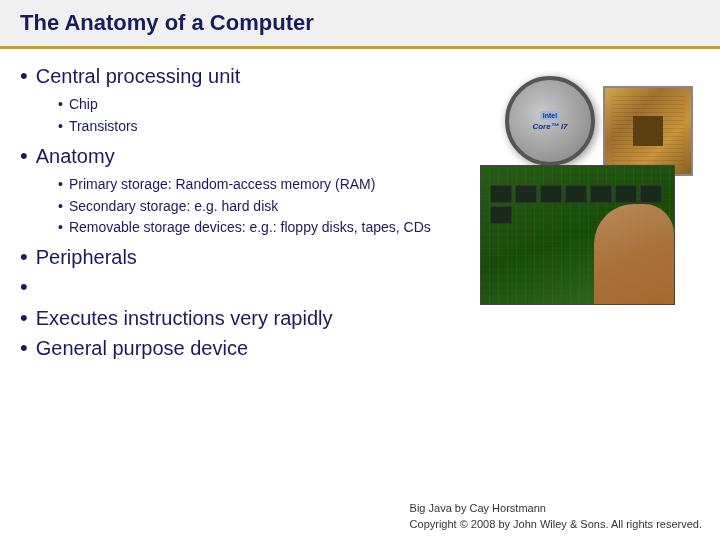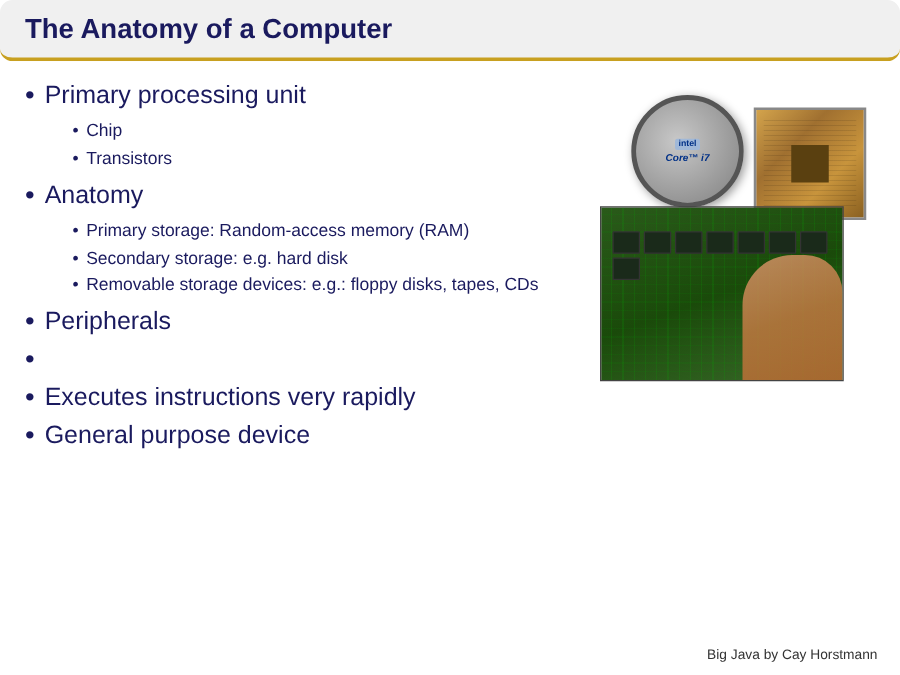--- a/index.html
+++ b/index.html
@@ -20,21 +20,20 @@
       padding: 0;
       position: relative;
     }
 
     .header {
       background: #f0f0f0;
       border-bottom: 3px solid #c8a020;
       padding: 10px 20px 10px 20px;
       display: flex;
       align-items: center;
-      border-radius: 10px;
     }
 
     .header-title {
       font-size: 22px;
       font-weight: bold;
       color: #1a1a5e;
     }
 
     .content-area {
       padding: 14px 20px 6px 20px;
@@ -273,21 +272,21 @@
 
   <div class="content-area">
 
     <div class="top-section">
 
       <div class="top-text">
 
         <div class="section-block">
           <div class="bullet-main">
             <span class="bullet-dot-main">•</span>
-            <span class="bullet-label-main">Primary processing unit</span>
+            <span class="bullet-label-main">Central processing unit</span>
           </div>
           <div class="sub-bullets">
             <div class="bullet-sub">
               <span class="bullet-dot-sub">•</span>
               <span class="bullet-label-sub">Chip</span>
             </div>
             <div class="bullet-sub">
               <span class="bullet-dot-sub">•</span>
               <span class="bullet-label-sub">Transistors</span>
             </div>
@@ -371,15 +370,16 @@
 
           <div class="hand-overlay"></div>
         </div>
       </div>
     </div>
 
   </div>
 
   <div class="footer">
     <div class="footer-text">Big Java by Cay Horstmann</div>
+    <div class="footer-text">Copyright © 2008 by John Wiley &amp; Sons.  All rights reserved.</div>
   </div>
 
 </div>
 
 </body></html>

